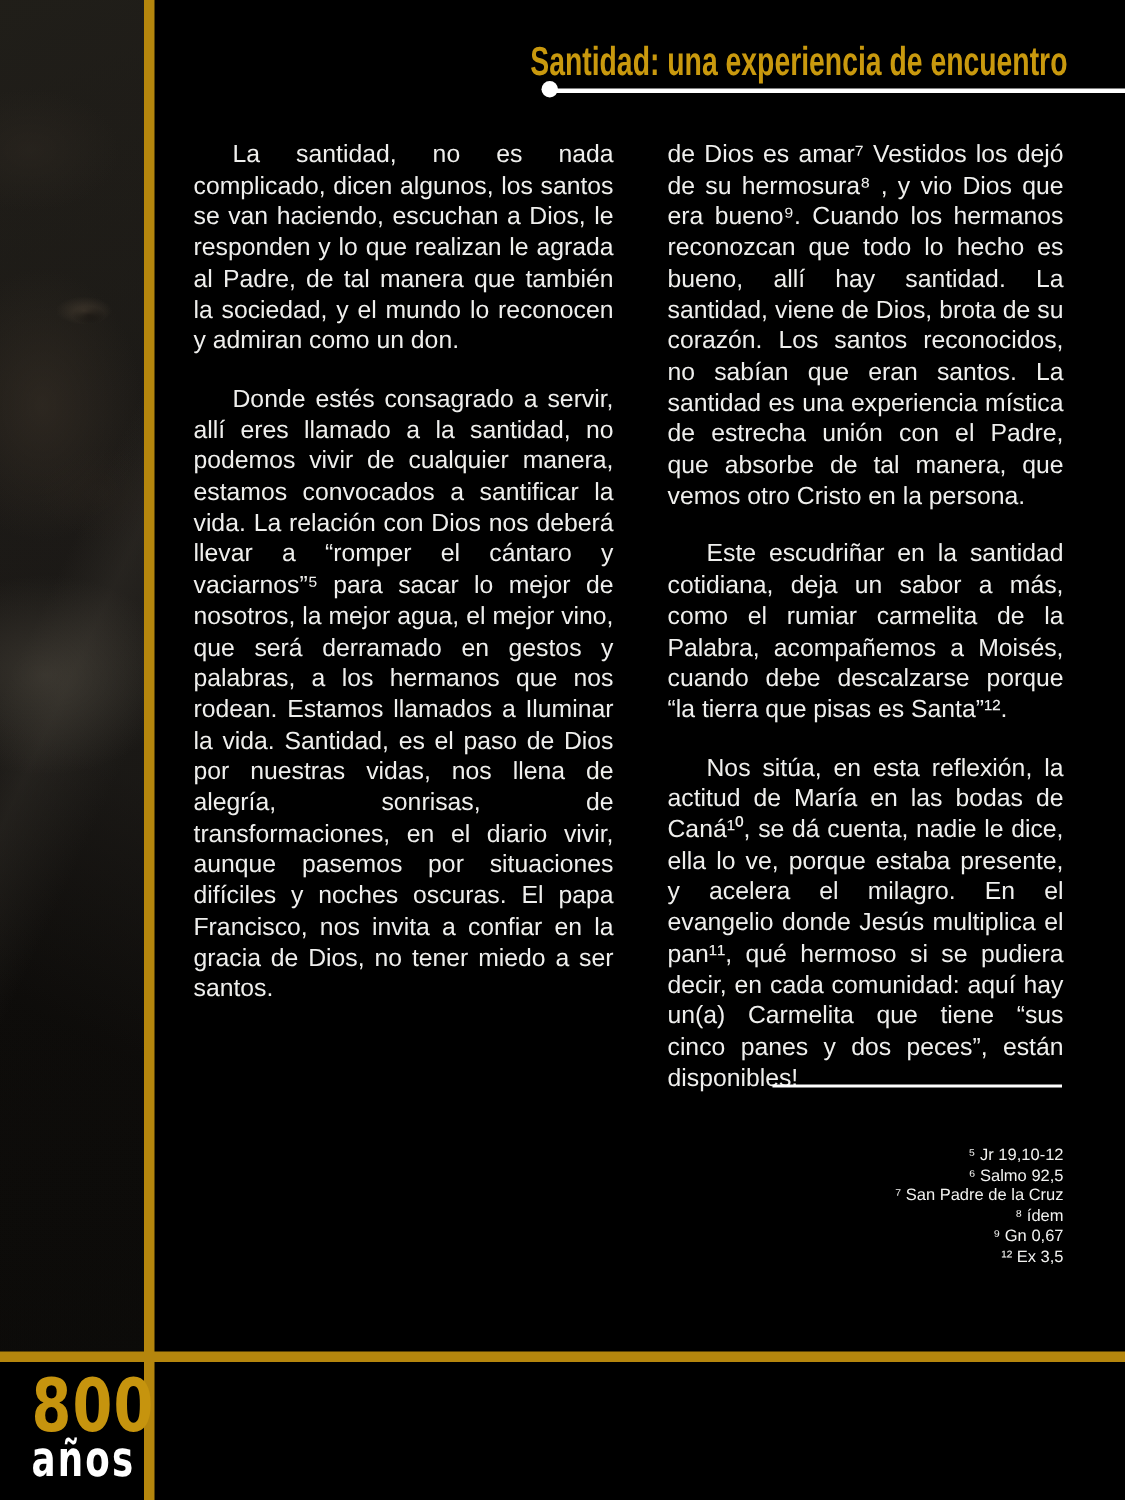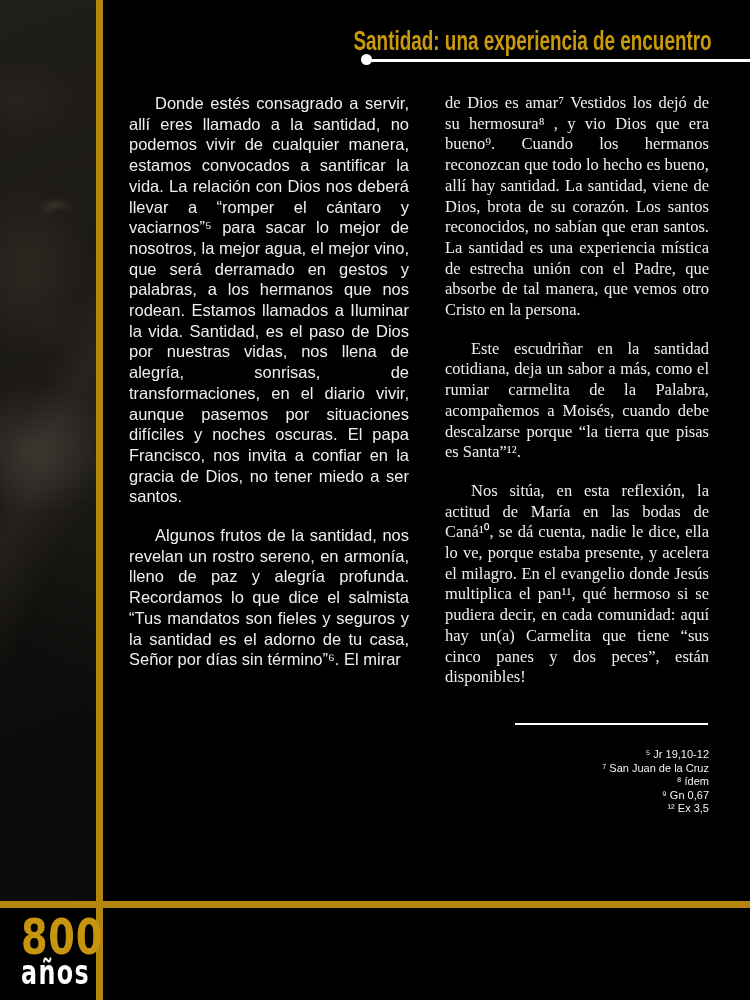--- a/index.html
+++ b/index.html
@@ -33,28 +33,28 @@
     color:#C9990E; font-weight:bold; font-size:27px; line-height:30px;
     white-space:nowrap; letter-spacing:0px;
     transform:scaleX(0.70); transform-origin:right center;
   }
   .title-rule { position:absolute; left:369px; top:59px; width:381px; height:2.5px; background:#fff; z-index:6; }
   .title-dot { position:absolute; left:361px; top:54px; width:11px; height:11px; border-radius:50%; background:#fff; z-index:6; }
 
   
   .col { position:absolute; top:93px; color:#EFEFED; font-size:16.5px; line-height:20.7px; text-align:justify; }
   .col-left  { left:129px; width:280px; }
-  .col-right { left:445px; width:264px;font-family:Liberation Serif, serif; }
+  .col-right { left:445px; width:264px; }
   .col p { margin:0 0 18px 0; text-indent:26px; }
   .col p.no-indent { text-indent:0; }
   .col p sup, .col p { font-kerning:normal; }
 
   
   .foot-rule { position:absolute; left:515px; top:723px; width:193px; height:1.5px; background:#fff; }
-  .footnotes { position:absolute; left:445px; top:748px; width:264px; text-align:right;
+  .footnotes { position:absolute; left:445px; top:764px; width:264px; text-align:right;
                color:#F2F2F0; font-size:11px; line-height:13.6px; }
 
   
   .logo-800 {
     position:absolute; left:21px; top:915px; z-index:6;
     color:#C6940E; font-weight:bold; font-size:49px; line-height:46px; letter-spacing:1px;
     font-family:"DejaVu Sans", sans-serif;
     transform:scaleX(0.78); transform-origin:left center;
   }
   .logo-anos {
@@ -72,35 +72,36 @@
   <div class="portrait"></div>
 
   <div class="vline"></div>
   <div class="hline"></div>
 
   <div class="title">Santidad: una experiencia de encuentro</div>
   <div class="title-rule"></div>
   <div class="title-dot"></div>
 
   <div class="col col-left">
+    <p>La santidad, no es nada complicado, dicen algunos, los santos se van haciendo, escuchan a Dios, le responden y lo que realizan le agrada al Padre, de tal manera que también la sociedad, y el mundo lo reconocen y admiran como un don.</p>
     <p>Donde estés consagrado a servir, allí eres llamado a la santidad, no podemos vivir de cualquier manera, estamos convocados a santificar la vida. La relación con Dios nos deberá llevar a “romper el cántaro y vaciarnos”⁵ para sacar lo mejor de nosotros, la mejor agua, el mejor vino, que será derramado en gestos y palabras, a los hermanos que nos rodean. Estamos llamados a Iluminar la vida. Santidad, es el paso de Dios por nuestras vidas, nos llena de alegría, sonrisas, de transformaciones, en el diario vivir, aunque pasemos por situaciones difíciles y noches oscuras. El papa Francisco, nos invita a confiar en la gracia de Dios, no tener miedo a ser santos.</p>
-    <p>Algunos frutos de la santidad, nos revelan un rostro sereno, en armonía, lleno de paz y alegría profunda. Recordamos lo que dice el salmista “Tus mandatos son fieles y seguros y la santidad es el adorno de tu casa, Señor por días sin término”⁶. El mirar</p>
   </div>
 
   <div class="col col-right">
     <p class="no-indent">de Dios es amar⁷ Vestidos los dejó de su hermosura⁸ , y vio Dios que era bueno⁹. Cuando los hermanos reconozcan que todo lo hecho es bueno, allí hay santidad. La santidad, viene de Dios, brota de su corazón. Los santos reconocidos, no sabían que eran santos. La santidad es una experiencia mística de estrecha unión con el Padre, que absorbe de tal manera, que vemos otro Cristo en la persona.</p>
     <p>Este escudriñar en la santidad cotidiana, deja un sabor a más, como el rumiar carmelita de la Palabra, acompañemos a Moisés, cuando debe descalzarse porque “la tierra que pisas es Santa”¹².</p>
     <p>Nos sitúa, en esta reflexión, la actitud de María en las bodas de Caná¹⁰, se dá cuenta, nadie le dice, ella lo ve, porque estaba presente, y acelera el milagro. En el evangelio donde Jesús multiplica el pan¹¹, qué hermoso si se pudiera decir, en cada comunidad: aquí hay un(a) Carmelita que tiene “sus cinco panes y dos peces”, están disponibles!</p>
   </div>
 
   <div class="foot-rule"></div>
 
   <div class="footnotes">
     <div>⁵ Jr 19,10-12</div>
-    <div>⁷ San Juan de la Cruz</div>
+    <div>⁶ Salmo 92,5</div>
+    <div>⁷ San Padre de la Cruz</div>
     <div>⁸ ídem</div>
     <div>⁹ Gn 0,67</div>
     <div>¹² Ex 3,5</div>
   </div>
 
   <div class="logo-800">800</div>
   <div class="logo-anos">años</div>
 
 </div>
 

